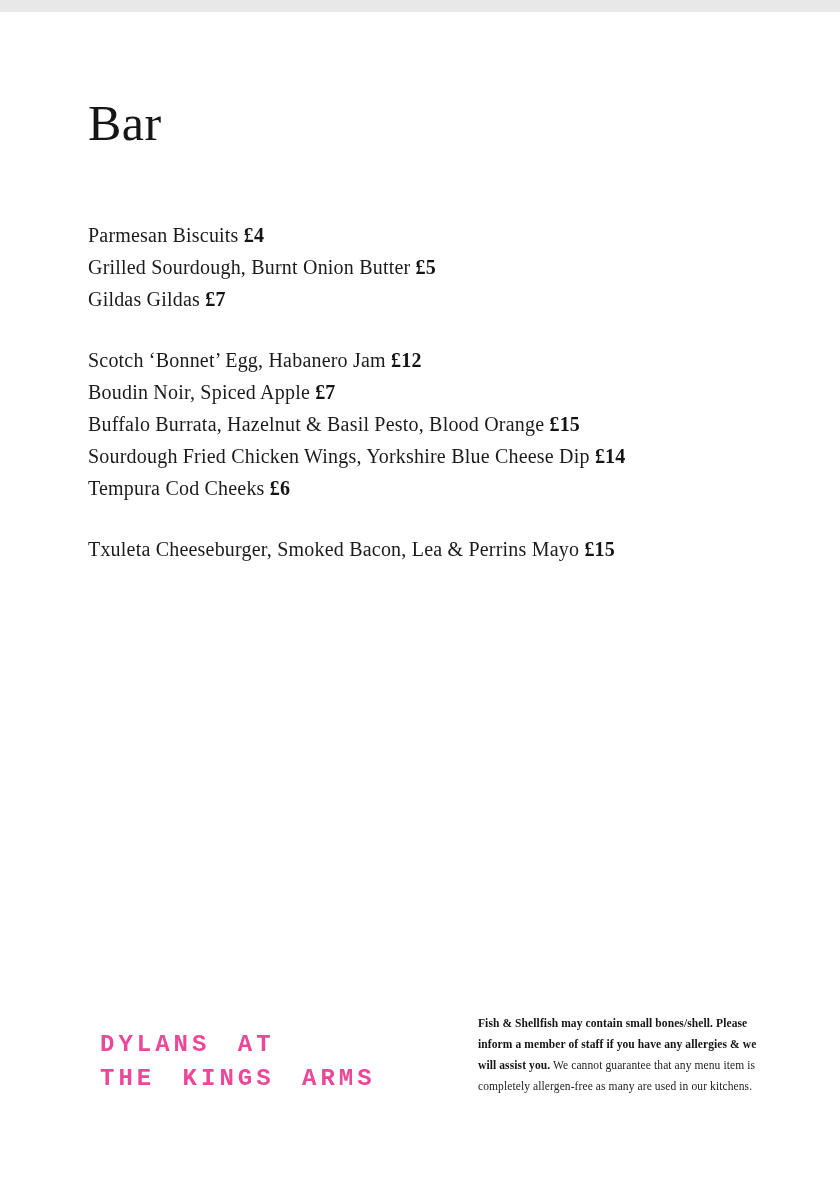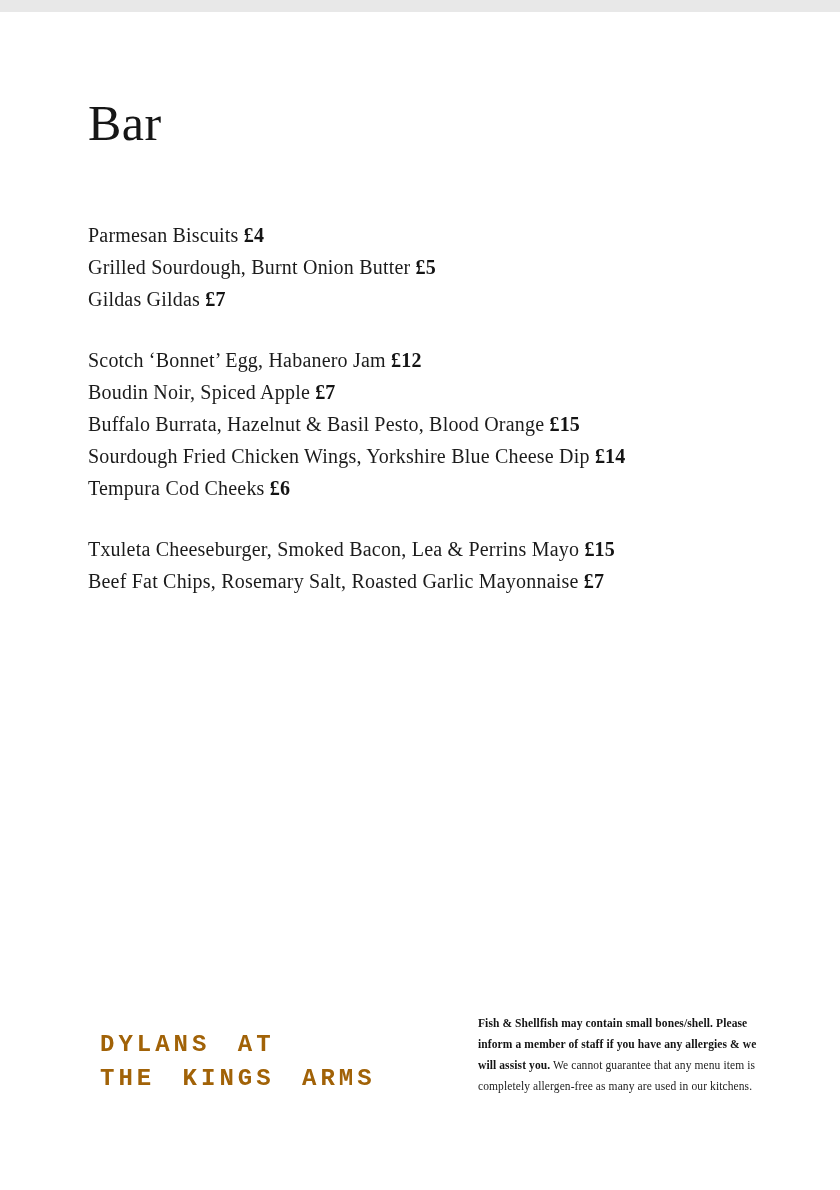--- a/index.html
+++ b/index.html
@@ -50,21 +50,21 @@
   .footer-logo {
     position: absolute;
     left: 100px;
     top: 1016px;
     font-family: "Liberation Mono", monospace;
     font-weight: 700;
     font-size: 24px;
     line-height: 34px;
     letter-spacing: 4px;
     word-spacing: 9px;
-    color: #a16207;
+    color: #ec4899;
     white-space: nowrap;
   }
   .disclaimer {
     position: absolute;
     left: 478px;
     top: 1001px;
     width: 296px;
     margin: 0;
     font-size: 11.5px;
     line-height: 21px;
@@ -91,21 +91,20 @@
       </div>
       <div class="menu-section">
         <div class="menu-item"><span class="item-name">Scotch ‘Bonnet’ Egg, Habanero Jam </span><span class="item-price">£12</span></div>
         <div class="menu-item"><span class="item-name">Boudin Noir, Spiced Apple </span><span class="item-price">£7</span></div>
         <div class="menu-item"><span class="item-name">Buffalo Burrata, Hazelnut &amp; Basil Pesto, Blood Orange </span><span class="item-price">£15</span></div>
         <div class="menu-item"><span class="item-name">Sourdough Fried Chicken Wings, Yorkshire Blue Cheese Dip </span><span class="item-price">£14</span></div>
         <div class="menu-item"><span class="item-name">Tempura Cod Cheeks </span><span class="item-price">£6</span></div>
       </div>
       <div class="menu-section">
         <div class="menu-item"><span class="item-name">Txuleta Cheeseburger, Smoked Bacon, Lea &amp; Perrins Mayo </span><span class="item-price">£15</span></div>
-        <div class="menu-item"><span class="item-name">Beef Fat Chips, Rosemary Salt, Roasted Garlic Mayonnaise </span><span class="item-price">£7</span></div>
       </div>
     </div>
 
   <div class="footer-logo">
     <div>DYLANS AT</div>
     <div>THE KINGS ARMS</div>
   </div>
 
   <p class="disclaimer"><strong>Fish &amp; Shellfish may contain small bones/shell. Please inform  a member of staff if you have any allergies &amp; we will assist you.</strong><span> We cannot guarantee that any menu item is completely allergen-free as many are used in our kitchens.</span></p>
 

